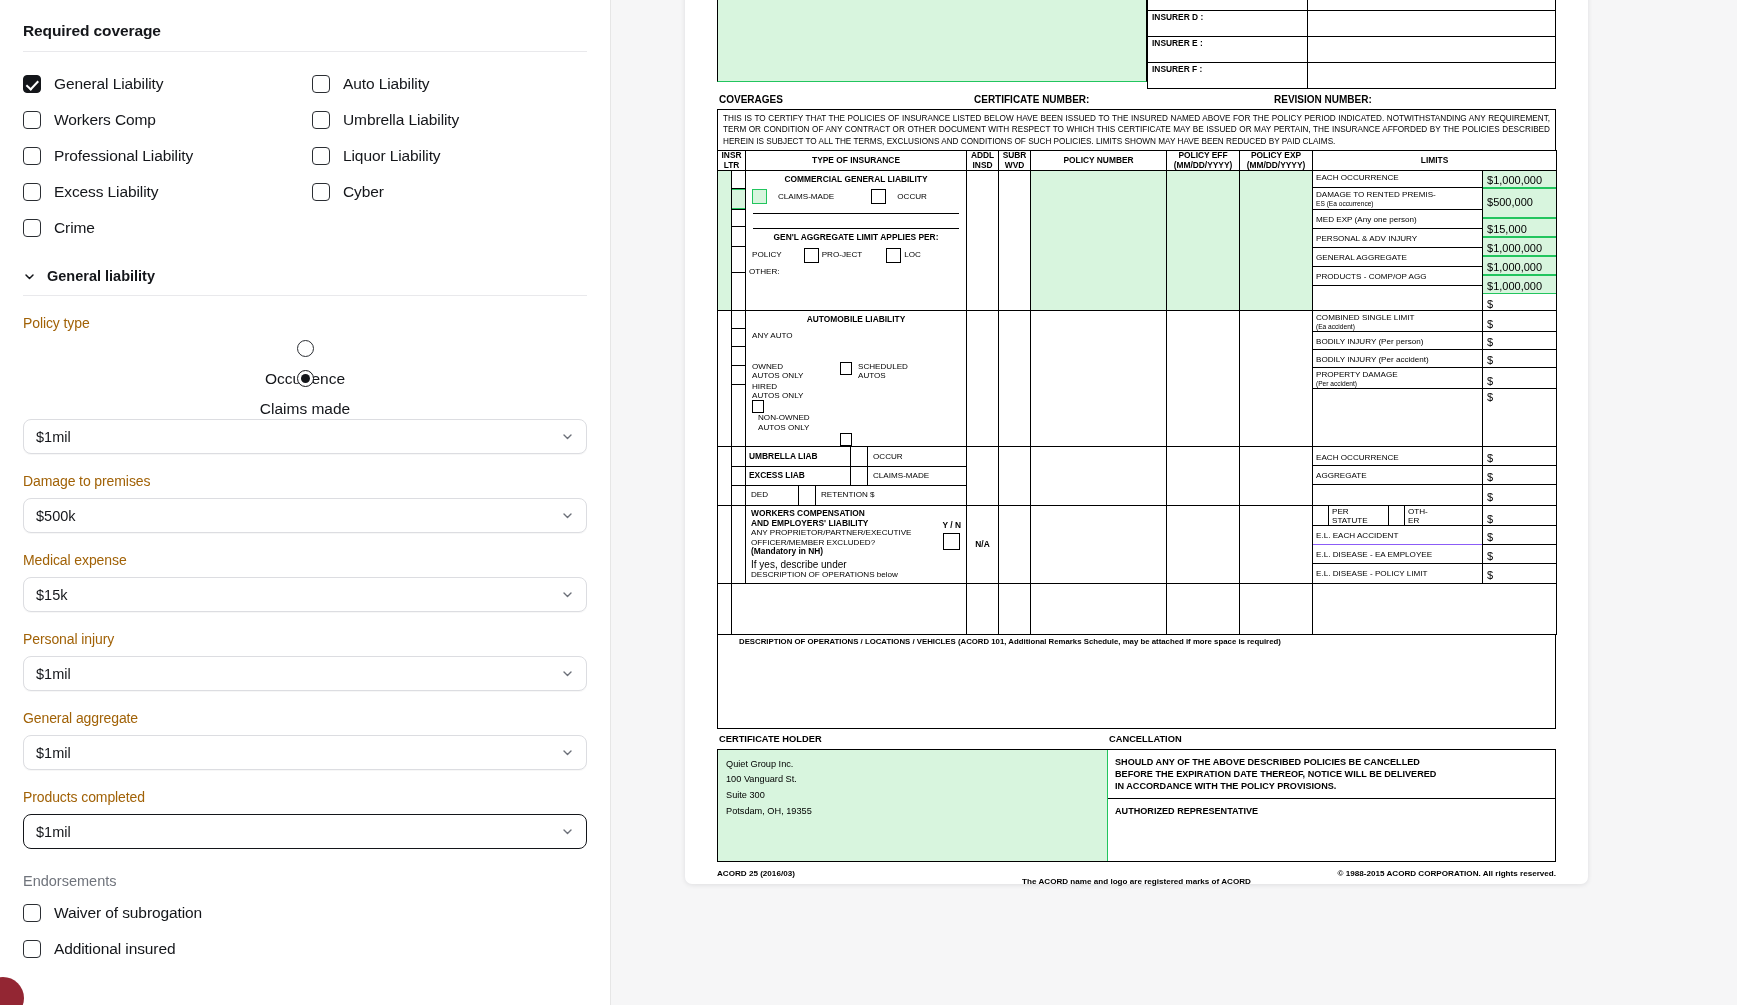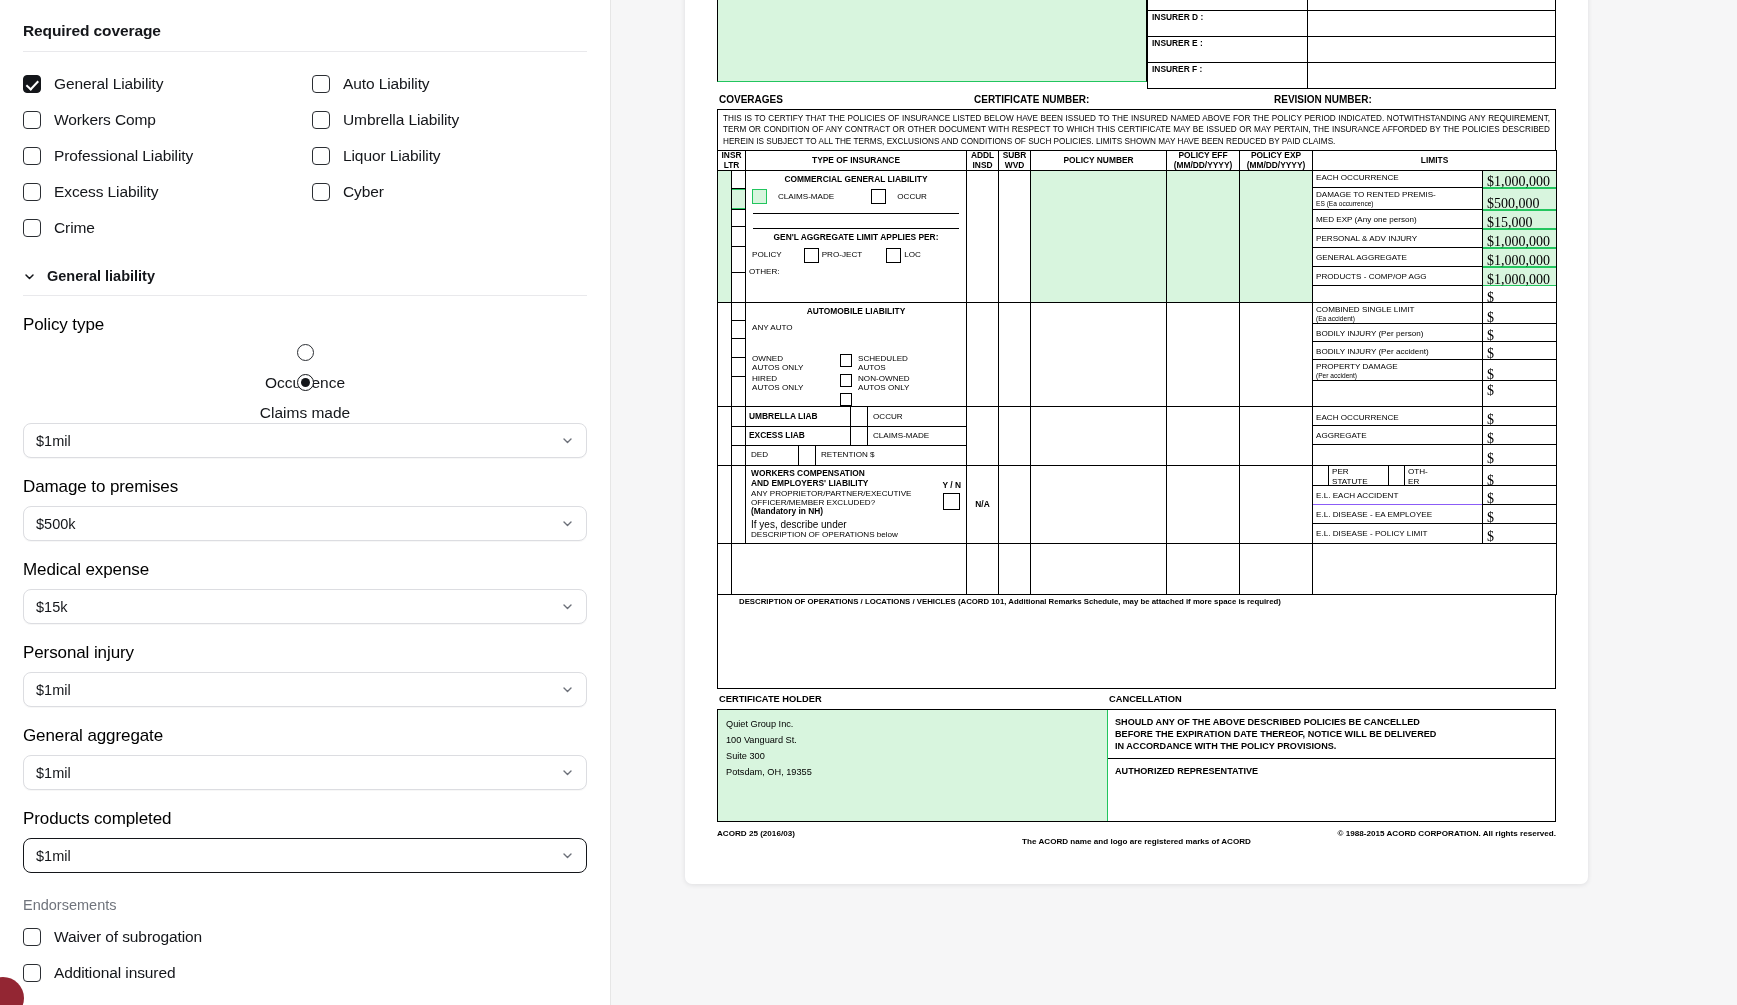--- a/index.html
+++ b/index.html
@@ -43,21 +43,21 @@
 
   .section-head {
     display:flex; align-items:center; gap:11px;
     padding:22px 0 11px 0; cursor:pointer;
   }
   .chev { width:13px; height:13px; flex:0 0 auto; }
   .chev svg { display:block; }
   .section-head-label { font-size:14.5px; font-weight:700; color:#14161a; }
 
   .field { padding-top:19px; }
-  .field-label { font-size:17px; color:#000000; padding-bottom:9px; letter-spacing:-0.1px; }
+  .field-label { font-size:14px; color:#a16207; padding-bottom:9px; letter-spacing:-0.1px; }
   .radio-row { display:flex; align-items:center; height:30px; gap:13px; cursor:pointer;flex-direction:column; }
   .radio {
     width:17px; height:17px; border:1.6px solid #2b2e33; border-radius:50%;
     background:#fff; flex:0 0 auto; position:relative;
   }
   .radio.on { border-color:#14161a; }
   .radio.on::after {
     content:""; position:absolute; left:3px; top:3px;
     width:9px; height:9px; border-radius:50%; background:#14161a;
   }
@@ -114,21 +114,21 @@
   .hdr-cell { font-size:8.4px; font-weight:700; text-align:center; line-height:1.12; padding:3px 1px; }
   .lbl { font-size:8.1px; padding:2px 3px; line-height:1.15; }
   .lbl-b { font-size:8.4px; font-weight:700; }
   .lbl-sm { font-size:6.6px; }
   .ctr { text-align:center; }
 
   .bx { display:inline-block; width:15px; height:15px; border:1.2px solid #000; background:#fff; vertical-align:middle; }
   .bx-sm { width:12px; height:13px; }
   .bx-g { border:1.4px solid #22c55e; background:#d8f5de; }
 
-  .money { font-size:14px; padding:3px 4px;font-family:Liberation Serif, serif; }
+  .money { font-size:11px; padding:3px 4px; }
 
   .holder-box { font-size:9.2px; line-height:1.72; padding:7px 8px; }
   .cancel-box { font-size:9.1px; font-weight:700; line-height:1.33; padding:6px 7px; }
   .authrep { font-size:9.1px; font-weight:700; padding:7px 7px; }
 
   .foot { display:flex; justify-content:space-between; align-items:flex-start;
           font-size:8.1px; font-weight:700; padding-top:7px; }
   .foot-mid { font-size:8.1px; font-weight:700; }
 </style>
 </head>
@@ -407,21 +407,21 @@
                 <div class="lbl lbl-sm" style="padding:0">ES (Ea occurrence)</div>
               </div>
               <div class="lbl" style="height:19px;border-bottom:1px solid #000;padding-top:5px">MED EXP (Any one person)</div>
               <div class="lbl" style="height:19px;border-bottom:1px solid #000;padding-top:5px">PERSONAL &amp; ADV INJURY</div>
               <div class="lbl" style="height:19px;border-bottom:1px solid #000;padding-top:5px">GENERAL AGGREGATE</div>
               <div class="lbl" style="height:19px;border-bottom:1px solid #000;padding-top:5px">PRODUCTS - COMP/OP AGG</div>
               <div style="height:16px"></div>
             </td>
             <td style="padding:0">
               <div class="money hl hlb" style="height:17px;border-left:none;border-top:none;border-right:none;">$1,000,000</div>
-              <div class="money hl hlb" style="height:22px;border-left:none;border-right:none;padding-top:7px">$500,000</div>
+              <div class="money hl hlb" style="height:30px;border-left:none;border-right:none;padding-top:7px">$500,000</div>
               <div class="money hl hlb" style="height:19px;border-left:none;border-right:none;padding-top:4px">$15,000</div>
               <div class="money hl hlb" style="height:19px;border-left:none;border-right:none;padding-top:4px">$1,000,000</div>
               <div class="money hl hlb" style="height:19px;border-left:none;border-right:none;padding-top:4px">$1,000,000</div>
               <div class="money hl hlb" style="height:19px;border-left:none;border-right:none;padding-top:4px">$1,000,000</div>
               <div class="money" style="height:16px;padding-top:4px">$</div>
             </td>
           </tr>
 
           <tr>
             <td></td>
@@ -439,21 +439,21 @@
                 <div style="width:88px;line-height:1.18">
                   <div class="lbl" style="padding:0">OWNED</div>
                   <div class="lbl" style="padding:0">AUTOS ONLY</div>
                 </div>
                 <span class="bx bx-sm"></span>
                 <div style="padding-left:6px;line-height:1.18">
                   <div class="lbl" style="padding:0">SCHEDULED</div>
                   <div class="lbl" style="padding:0">AUTOS</div>
                 </div>
               </div>
-              <div style="display:flex;padding:1px 0 0 6px;">
+              <div style="display:flex;padding:1px 0 0 6px;flex-direction:column;">
                 <div style="width:88px;line-height:1.18">
                   <div class="lbl" style="padding:0">HIRED</div>
                   <div class="lbl" style="padding:0">AUTOS ONLY</div>
                 </div>
                 <span class="bx bx-sm"></span>
                 <div style="padding-left:6px;line-height:1.18">
                   <div class="lbl" style="padding:0">NON-OWNED</div>
                   <div class="lbl" style="padding:0">AUTOS ONLY</div>
                 </div>
               </div>

